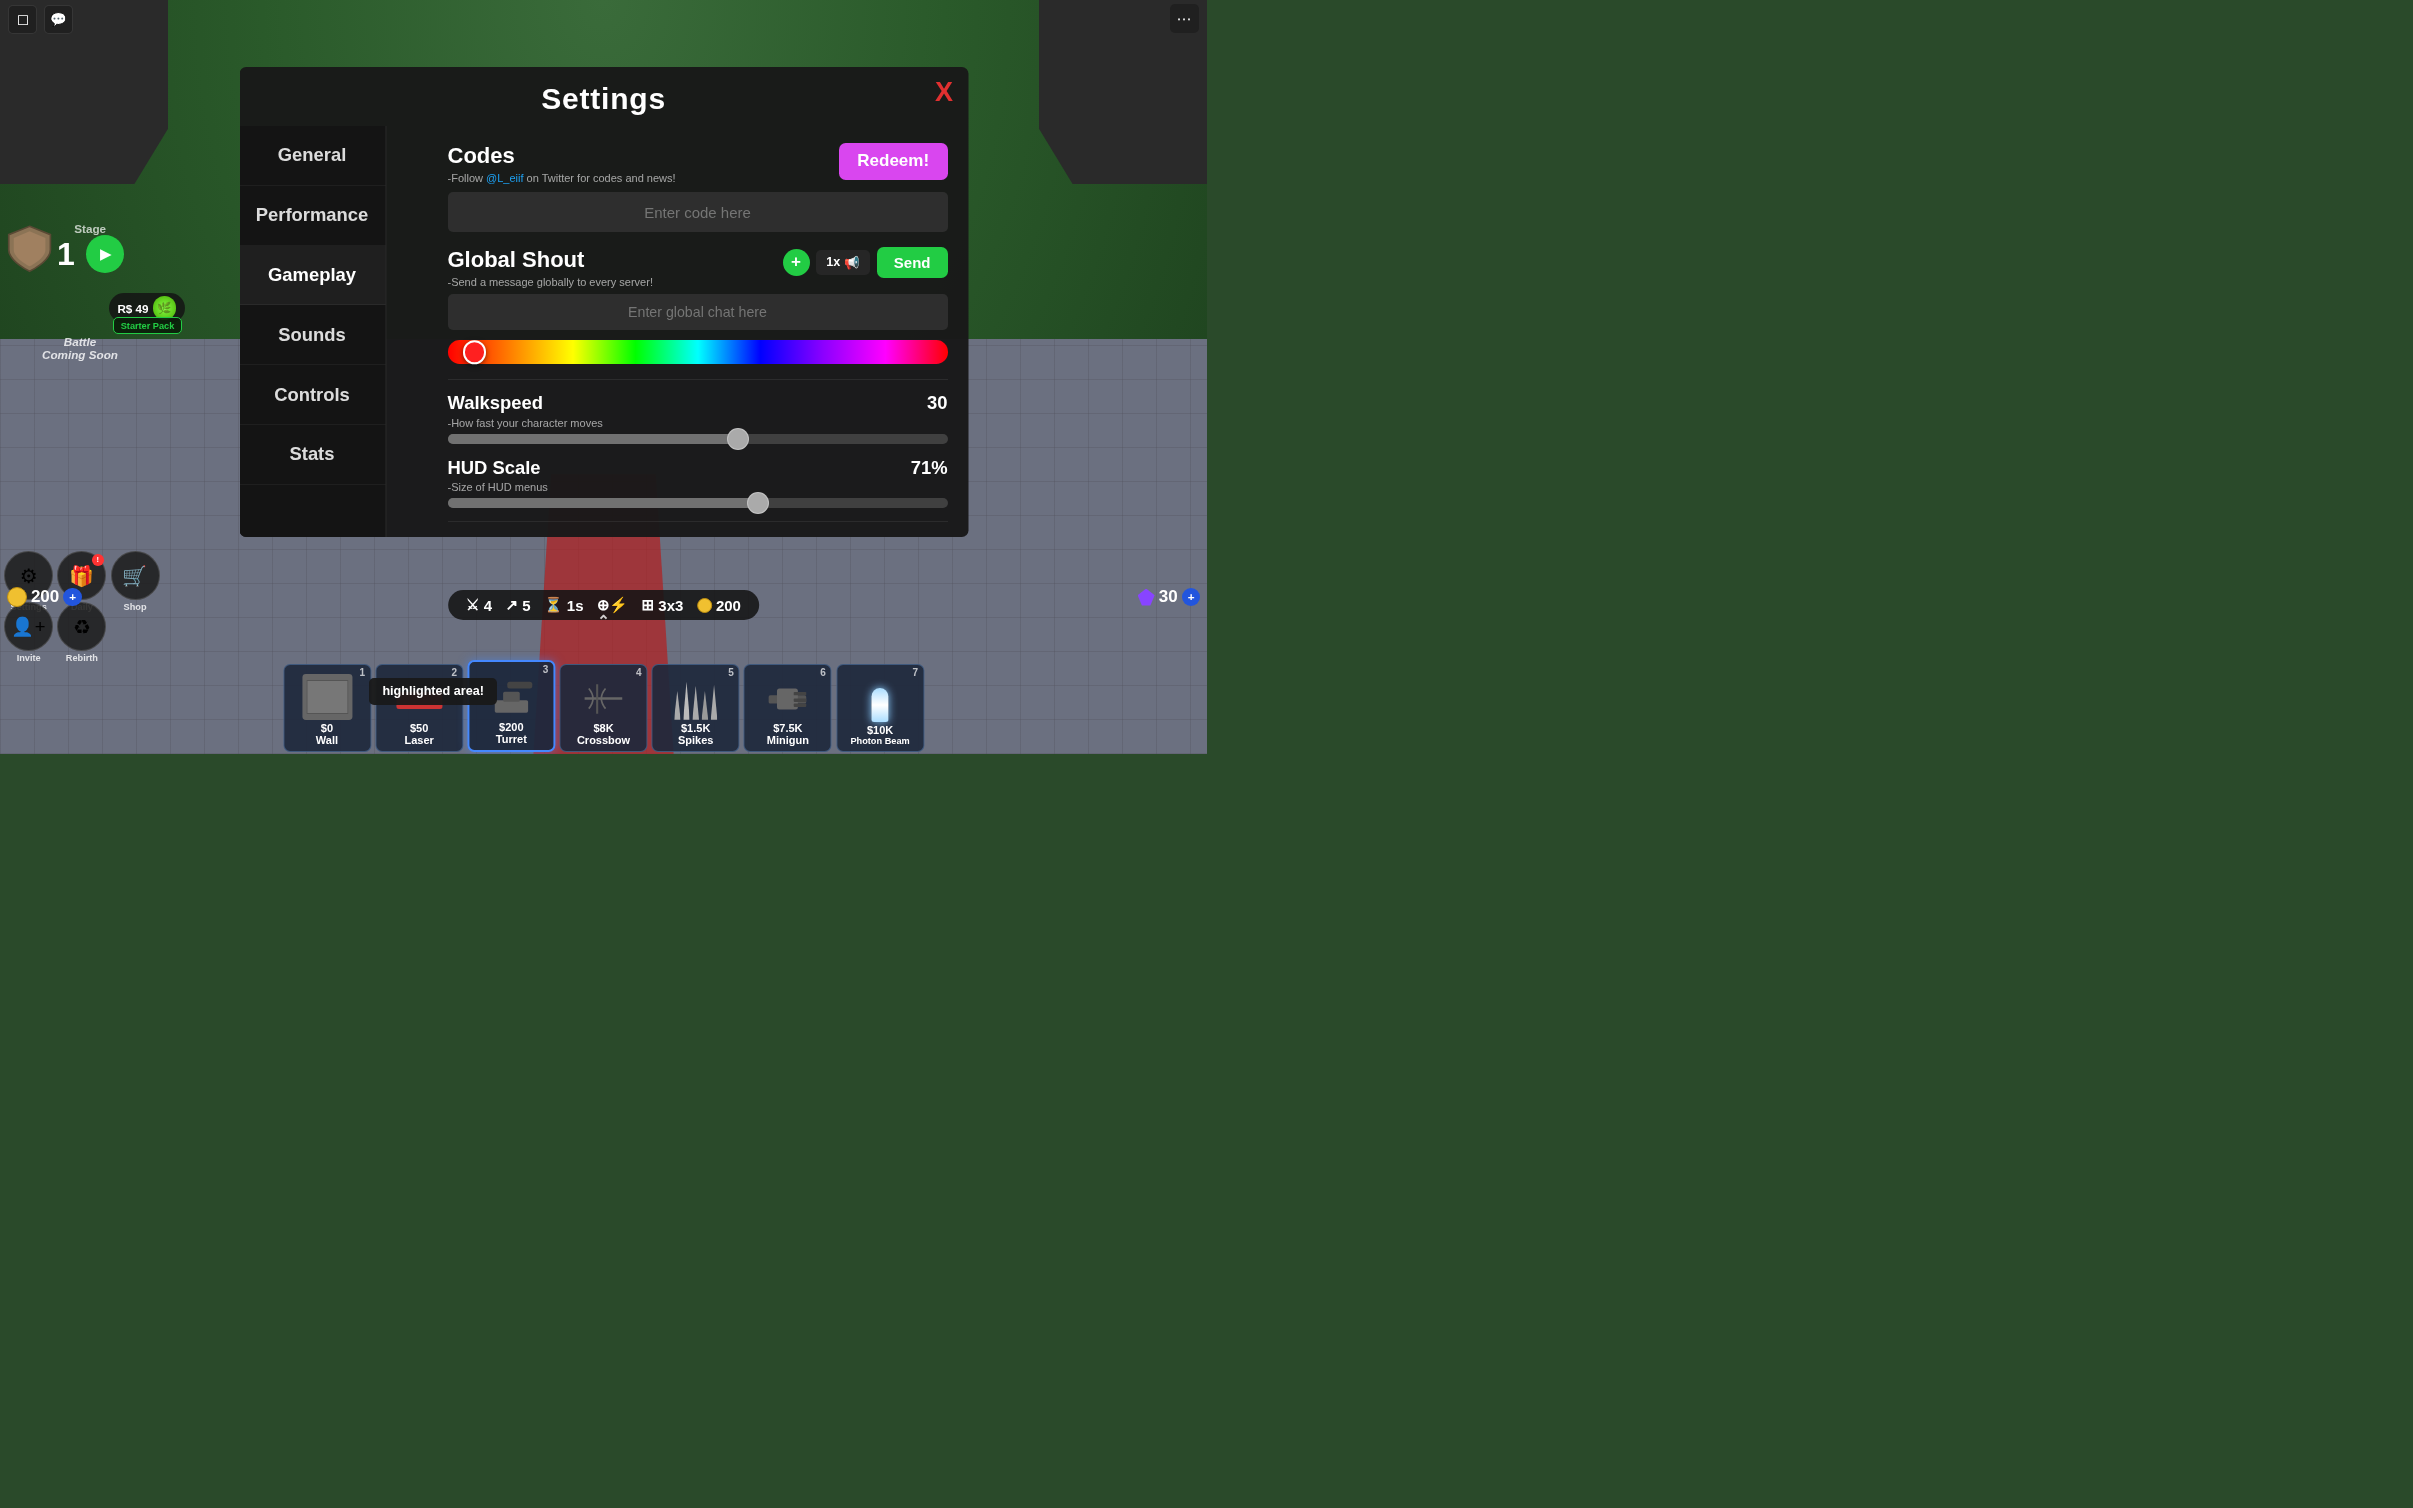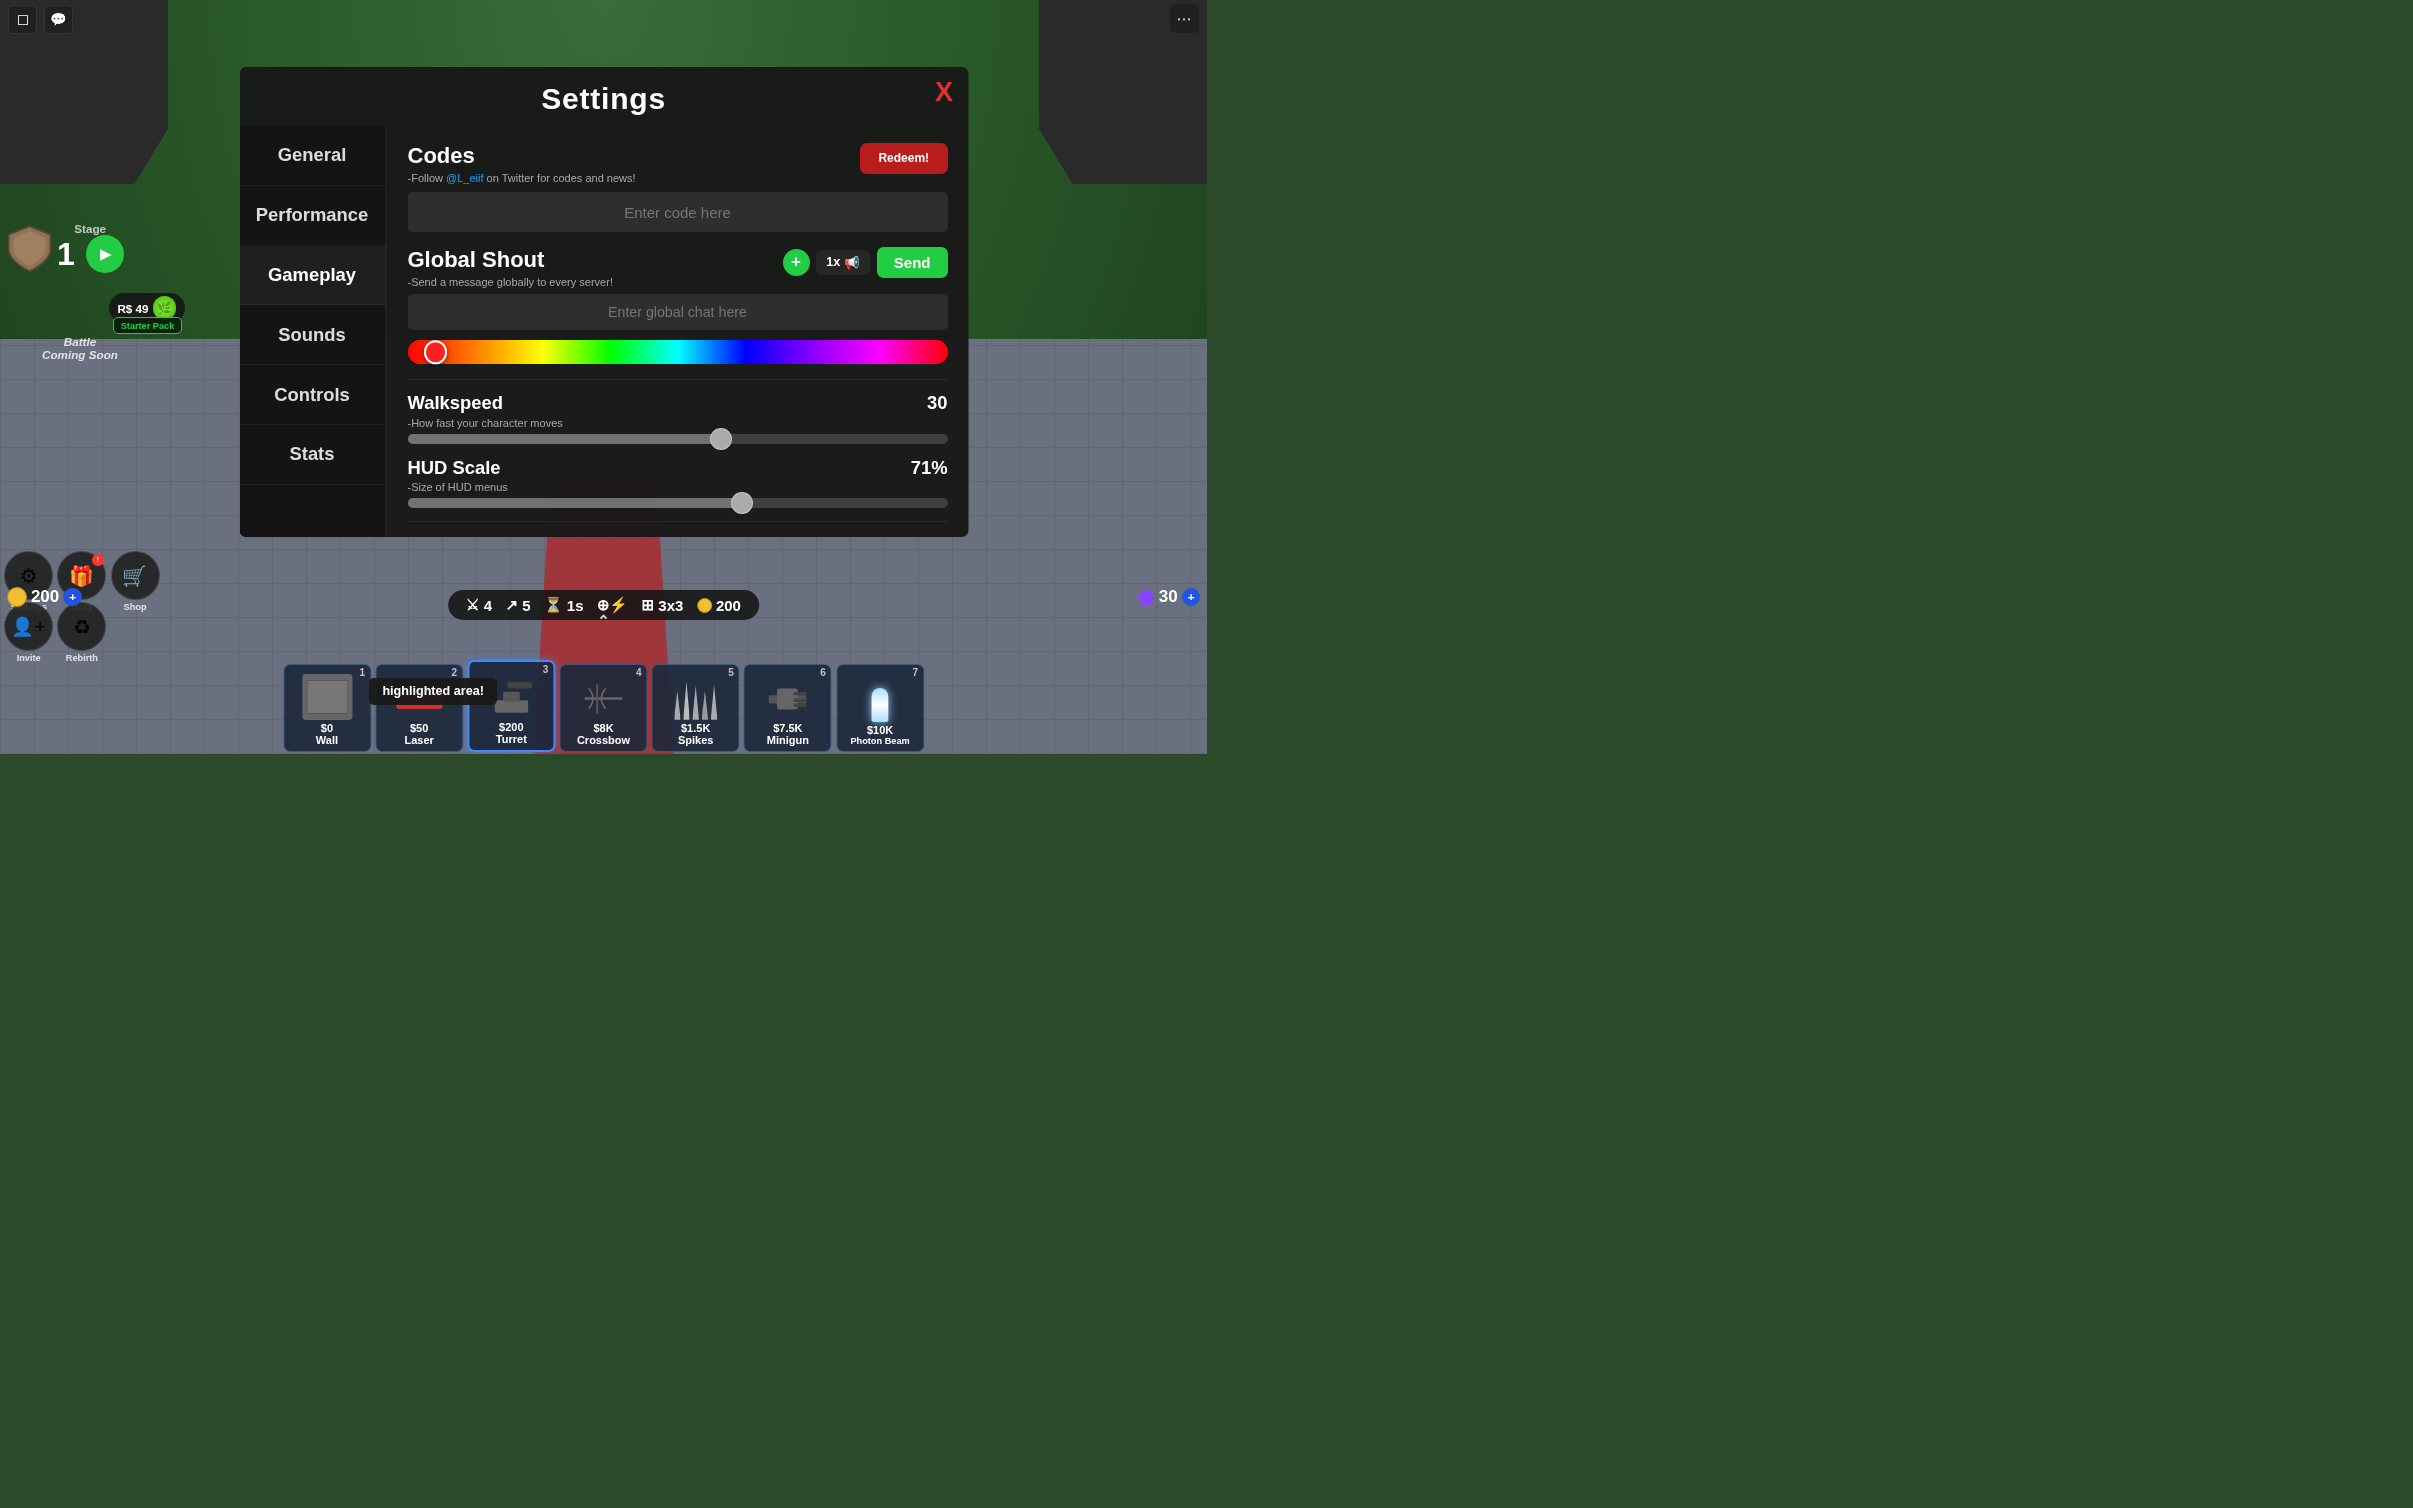--- a/index.html
+++ b/index.html
@@ -142,20 +142,21 @@
       font-size: 27px;
       font-weight: bold;
       color: #e03030;
       cursor: pointer;
       line-height: 1;
     }
 
     .settings-body {
       display: flex;
       min-height: 402px;
+      gap: 40px;
     }
 
     
     .settings-sidebar {
       width: 147px;
       background: rgba(20,20,20,0.95);
       border-right: 1.7px solid rgba(255,255,255,0.1);
       flex-shrink: 0;
     }
 
@@ -212,23 +213,23 @@
       font-size: 11px;
       color: rgba(255,255,255,0.6);
       margin-top: 2.5px;
     }
 
     .twitter-link {
       color: #1da1f2;
     }
 
     .redeem-btn {
-      background: #b91c1c;
-      color: white;
-      font-size: 12px;
+      background: #d946ef;
+      color: white;
+      font-size: 17px;
       font-weight: bold;
       border: none;
       border-radius: 6.7px;
       padding: 8.4px 18.4px;
       cursor: pointer;
       white-space: nowrap;
     }
 
     .code-input {
       width: 100%;

